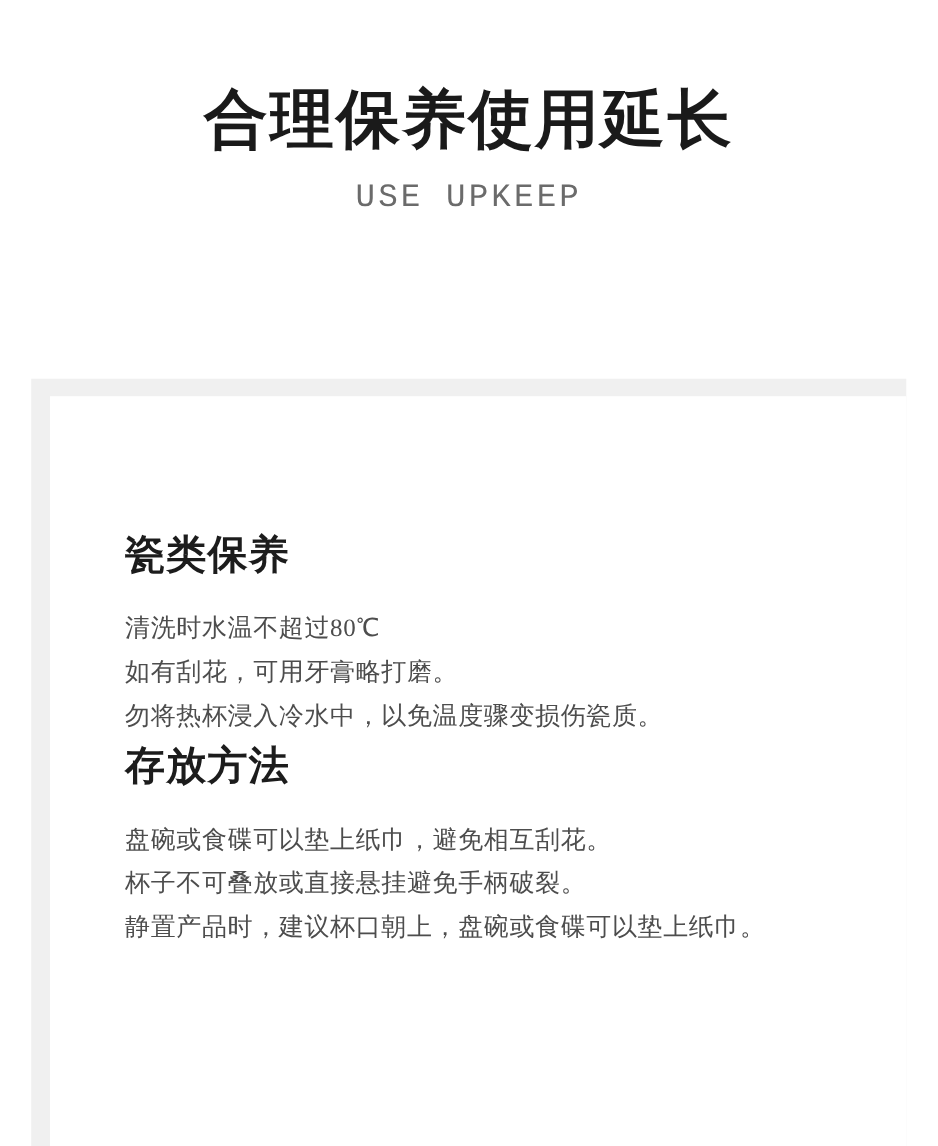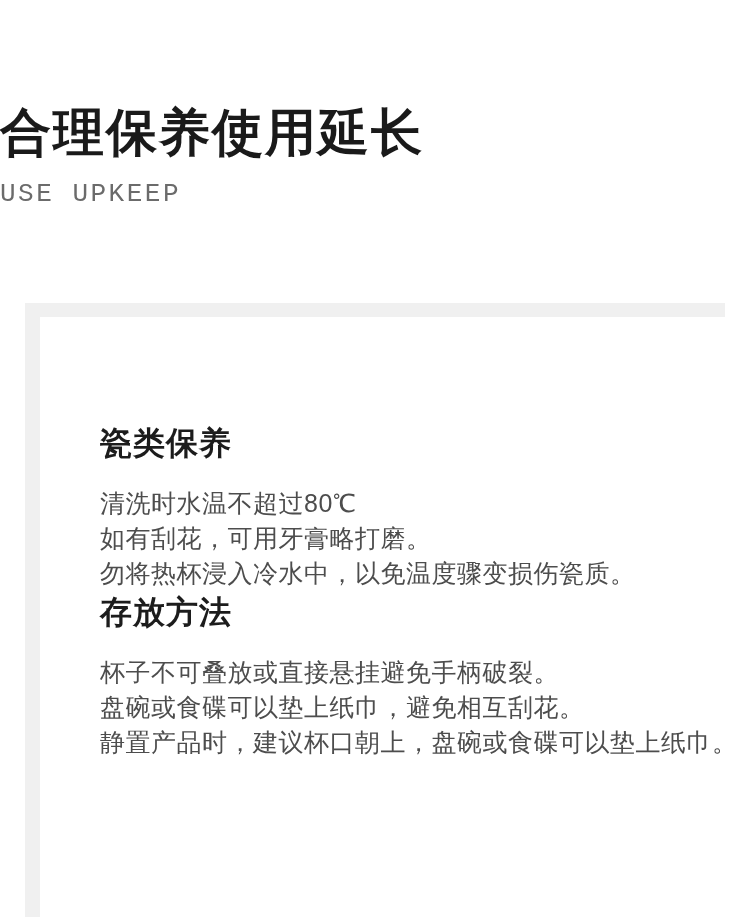--- a/index.html
+++ b/index.html
@@ -19,22 +19,22 @@
   .page {
     position: relative;
     width: 750px;
     height: 917px;
     background: #ffffff;
     box-sizing: border-box;
   }
 
   
   .header {
-    padding-top: 104px;
-    text-align: left;
+    padding-top: 68px;
+    text-align: center;
   }
   .title-cn {
     font-size: 51px;
     line-height: 1.15;
     letter-spacing: 2px;
     color: #1a1a1a;
     font-weight: 700;
     font-family: "DejaVu Sans", "Liberation Sans", sans-serif;
     margin: 0;
   }
@@ -82,25 +82,25 @@
     margin: 0 0 20px 0;
     font-family: "DejaVu Sans", "Liberation Sans", sans-serif;
   }
 
   .section-lines {
     margin: 0;
     padding: 0;
     list-style: none;
   }
   .section-lines li {
-    font-size: 25px;
+    font-size: 20px;
     line-height: 35px;
     color: #4d4d4d;
     letter-spacing: 0.5px;
-    font-family: Liberation Sans, sans-serif;
+    font-family: Liberation Serif, serif;
     white-space: nowrap;
   }
 </style>
 </head>
 <body>
 
 <div class="page">
 
   <div class="header">
     <h1 class="title-cn">合理保养使用延长</h1>
@@ -116,22 +116,22 @@
           <ul class="section-lines">
             <li>清洗时水温不超过80℃</li>
             <li>如有刮花，可用牙膏略打磨。</li>
             <li>勿将热杯浸入冷水中，以免温度骤变损伤瓷质。</li>
           </ul>
         </div>
 
         <div class="section">
           <h2 class="section-title">存放方法</h2>
           <ul class="section-lines">
+            <li>盘碗或食碟可以垫上纸巾，避免相互刮花。</li>
             <li>杯子不可叠放或直接悬挂避免手柄破裂。</li>
-            <li>盘碗或食碟可以垫上纸巾，避免相互刮花。</li>
             <li>静置产品时，建议杯口朝上，盘碗或食碟可以垫上纸巾。</li>
           </ul>
         </div>
 
       </div>
     </div>
   </div>
 
 </div>
 

